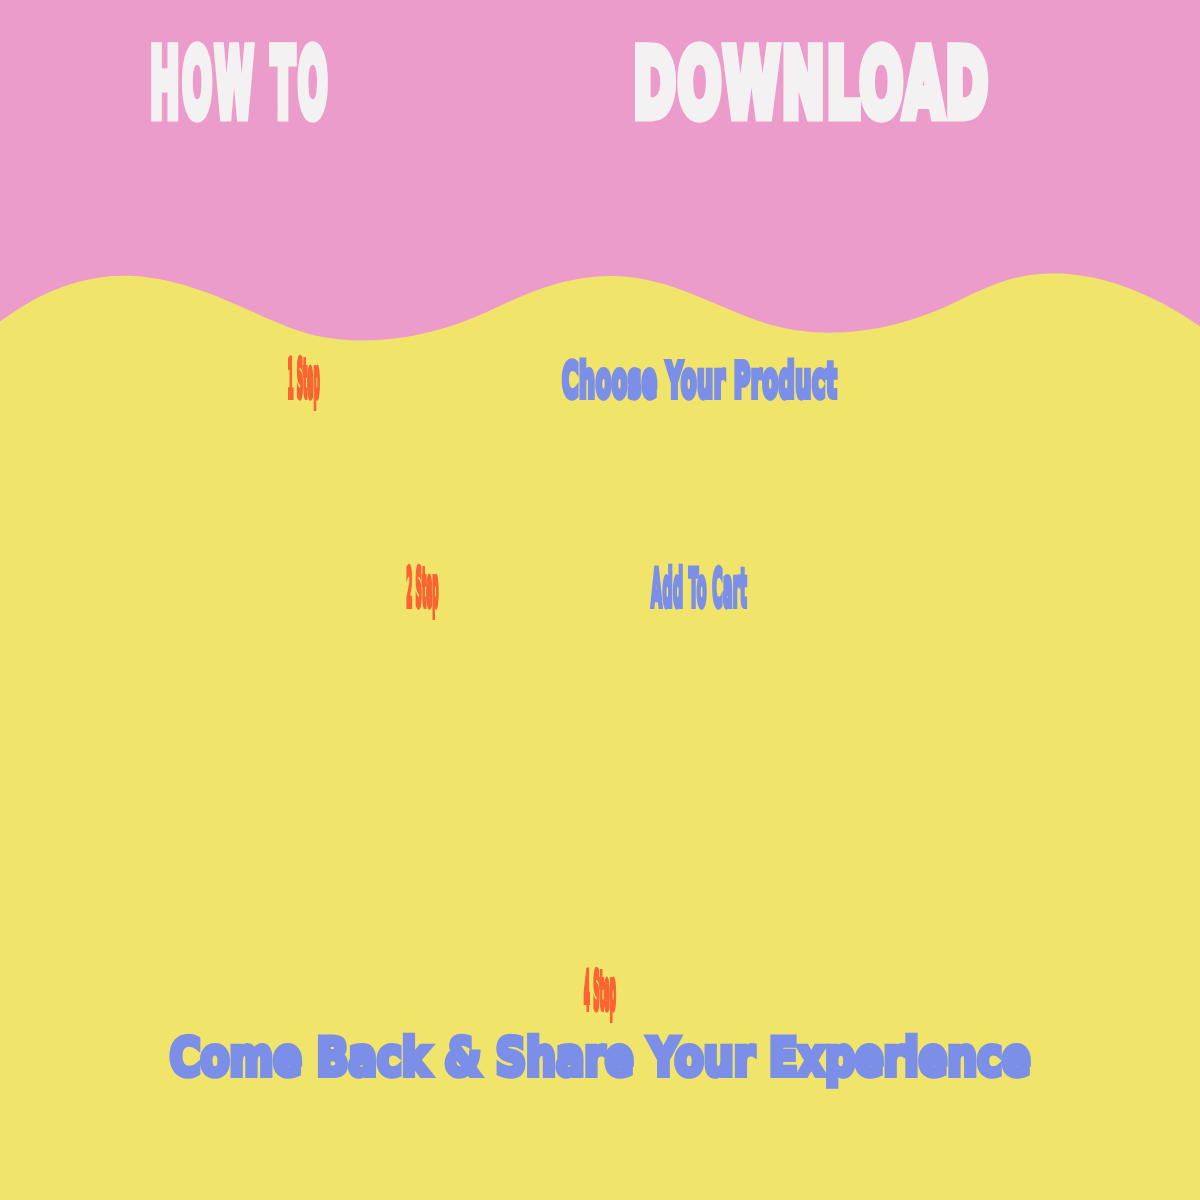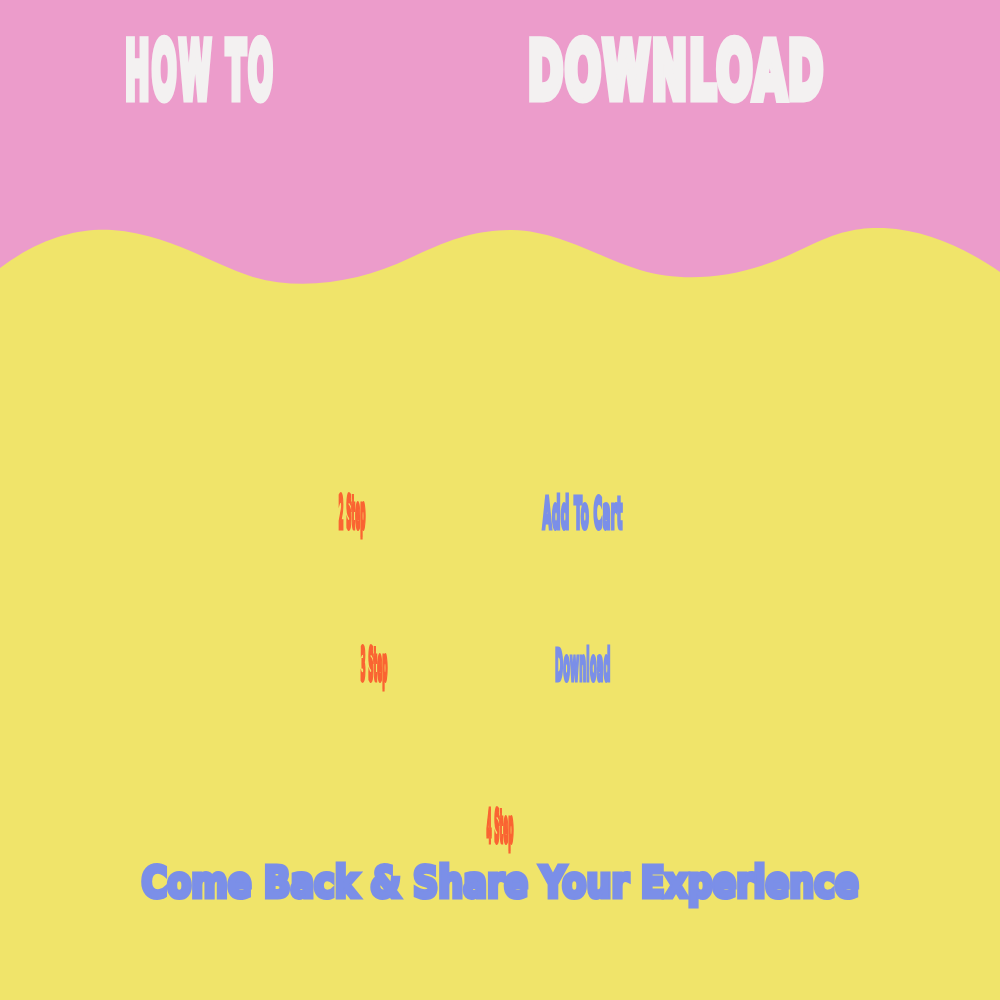--- a/index.html
+++ b/index.html
@@ -98,21 +98,21 @@
     margin: 0;
     margin-top: 12px;
     white-space: nowrap;
     -webkit-text-stroke: 5px #7B8FE8;
     paint-order: stroke fill;
   }
 
   #step-1 { top: 286px; }
   #step-1 .step-desc { font-size: 40px; letter-spacing: 1px; }
 
-  #step-2 { top: 480px; }
+  #step-2 { top: 458px; }
   #step-2 .step-desc { font-size: 43px; letter-spacing: 1px; }
 
   #step-3 { top: 632px; }
   #step-3 .step-desc { font-size: 43px; letter-spacing: 1px; }
 
   #step-4 { top: 805px; }
   #step-4 .step-desc { font-size: 43px; letter-spacing: 0px; }
 </style>
 </head>
 <body>
@@ -132,30 +132,30 @@
              L 1000,1000 L 0,1000 Z" fill="#F0E46A"></path>
   </svg>
 
   <div id="header">
     <div class="headline" id="headline-1" style="color: rgb(243, 241, 241); -webkit-text-stroke: 9px rgb(243, 241, 241); display: inline-block; transform: scaleX(0.375); transform-origin: center top;">HOW TO</div>
     <div class="headline" id="headline-2" style="color: rgb(243, 241, 241); -webkit-text-stroke: 9px rgb(243, 241, 241); display: inline-block; transform: scaleX(0.548); transform-origin: center top;">DOWNLOAD</div>
   </div>
 
   <div id="steps">
 
+    <div class="step" id="step-1">
+      <div class="step-number" style="color: rgb(250, 100, 50); -webkit-text-stroke: 5px rgb(250, 100, 50); display: inline-block; transform: scaleX(0.168); transform-origin: center top;">1 Step</div>
+      <div class="step-desc" style="color: rgb(123, 143, 232); -webkit-text-stroke: 5px rgb(123, 143, 232); display: inline-block; transform: scaleX(0.47); transform-origin: center top;">Choose Your Product</div>
+    </div>
 
     <div class="step" id="step-2">
       <div class="step-number" style="color: rgb(250, 100, 50); -webkit-text-stroke: 5px rgb(250, 100, 50); display: inline-block; transform: scaleX(0.168); transform-origin: center top;">2 Step</div>
       <div class="step-desc" style="color: rgb(123, 143, 232); -webkit-text-stroke: 5px rgb(123, 143, 232); display: inline-block; transform: scaleX(0.275); transform-origin: center top;">Add To Cart</div>
     </div>
 
-    <div class="step" id="step-3">
-      <div class="step-number" style="color: rgb(250, 100, 50); -webkit-text-stroke: 5px rgb(250, 100, 50); display: inline-block; transform: scaleX(0.168); transform-origin: center top;">3 Step</div>
-      <div class="step-desc" style="color: rgb(123, 143, 232); -webkit-text-stroke: 5px rgb(123, 143, 232); display: inline-block; transform: scaleX(0.225); transform-origin: center top;">Download</div>
-    </div>
 
     <div class="step" id="step-4">
       <div class="step-number" style="color: rgb(250, 100, 50); -webkit-text-stroke: 5px rgb(250, 100, 50); display: inline-block; transform: scaleX(0.168); transform-origin: center top;">4 Step</div>
       <div class="step-desc" style="color: rgb(123, 143, 232); -webkit-text-stroke: 5px rgb(123, 143, 232); display: inline-block; transform: scaleX(0.815); transform-origin: center top;">Come Back &amp; Share Your Experience</div>
     </div>
 
   </div>
 </div>
 
 </body></html>

